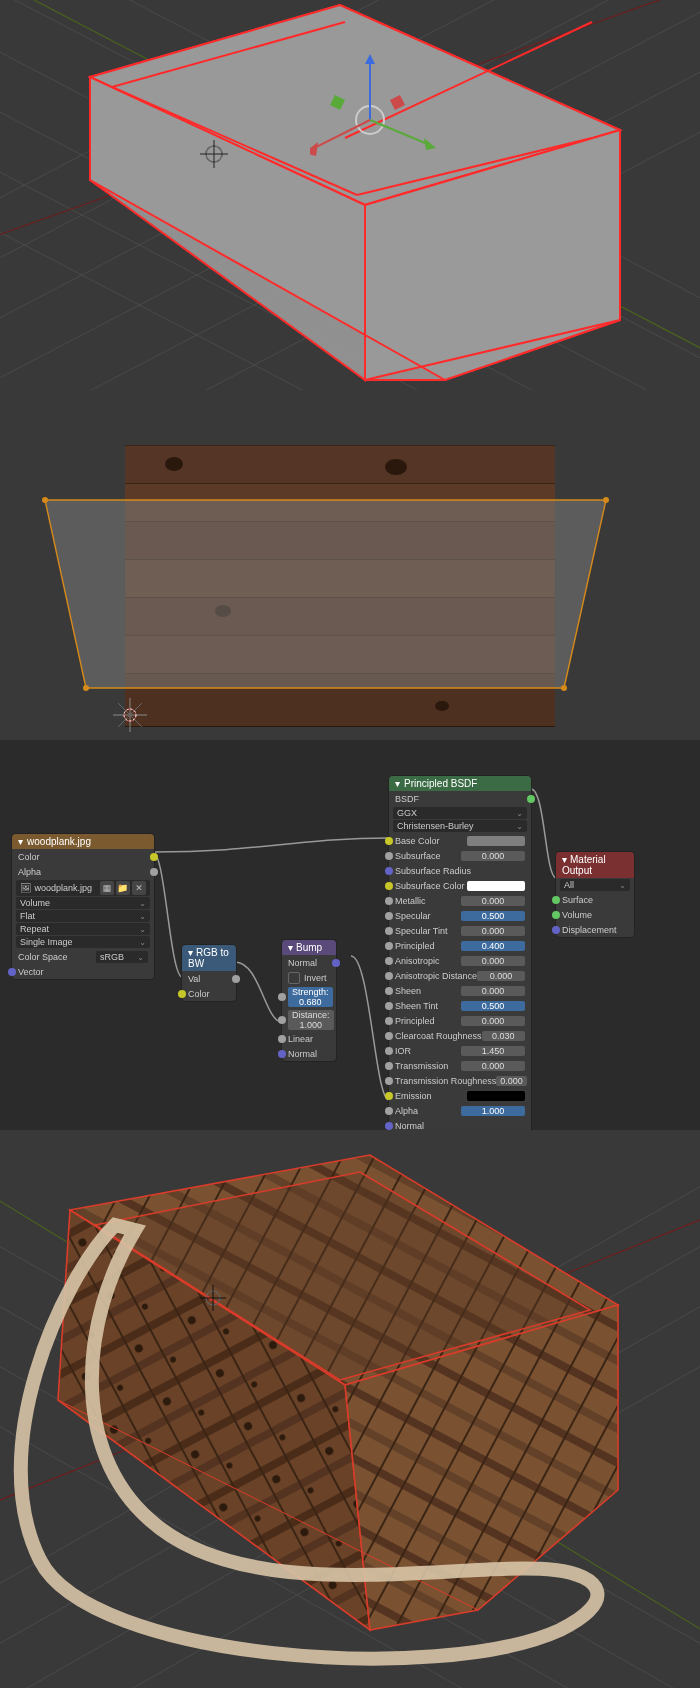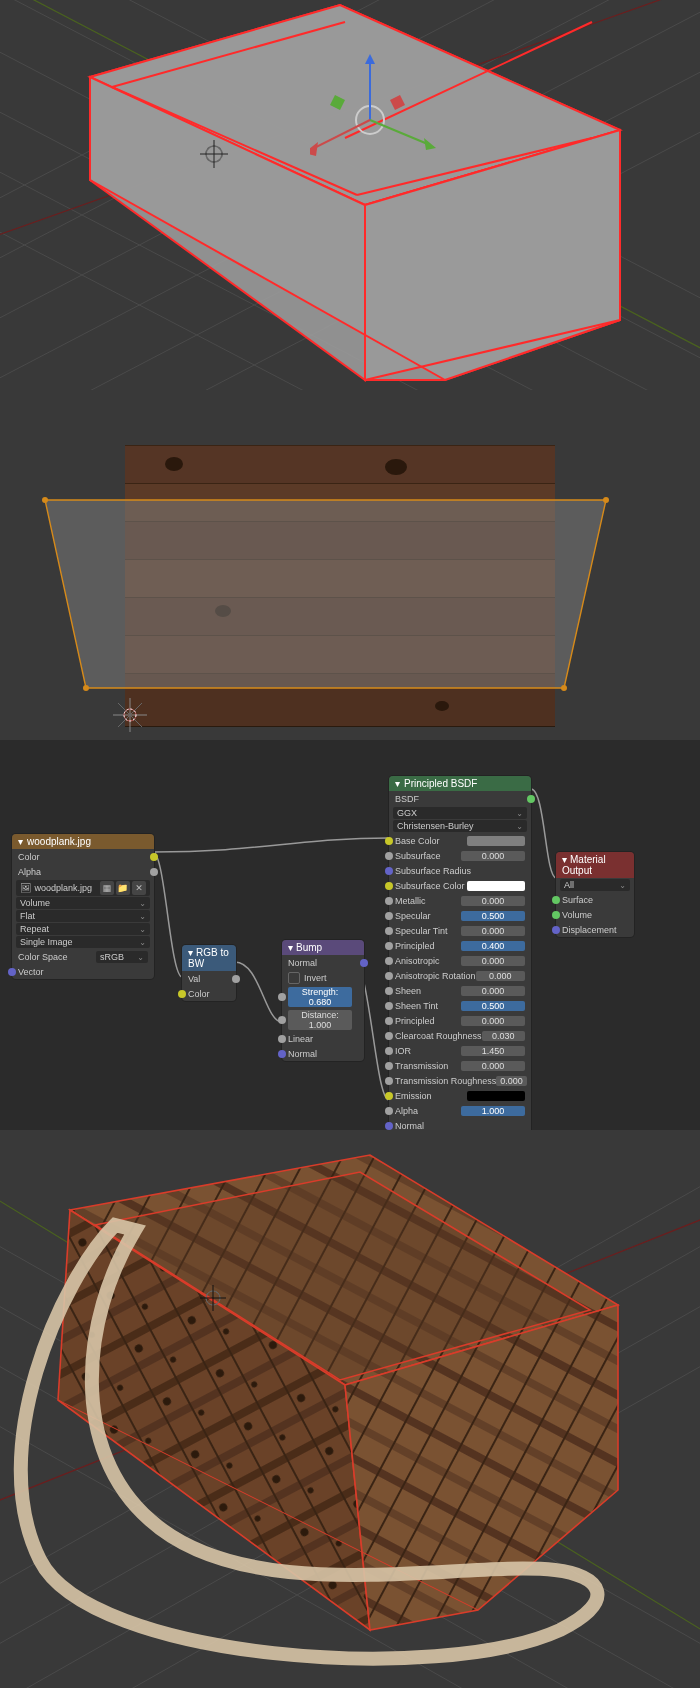--- a/index.html
+++ b/index.html
@@ -206,21 +206,21 @@
     <div class="row right">
           <span class="lbl">Val</span>
           <span class="sock r val"></span>
         </div>
     <div class="row">
           <span class="sock l col"></span>
           <span class="lbl">Color</span>
         </div>
   </div>
 
-  <div class="node" style="left:282px;top:200px;width:82px">
+  <div class="node" style="left:282px;top:200px;width:54px">
     <div class="hdr purple"><span style="margin-right:3px">▾</span><span>Bump</span></div>
     <div class="row right">
           <span class="lbl">Normal</span>
           <span class="sock r vec"></span>
         </div>
     <div class="row">
           <span class="chk"></span>
           <span class="lbl">Invert</span>
         </div>
     <div class="row">
@@ -295,21 +295,21 @@
             <span class="lbl">Principled</span>
             <span class="slider sel">0.400</span>
           </div>
           <div class="row">
             <span class="sock l val"></span>
             <span class="lbl">Anisotropic</span>
             <span class="slider">0.000</span>
           </div>
           <div class="row">
             <span class="sock l val"></span>
-            <span class="lbl">Anisotropic Rotation</span>
+            <span class="lbl">Anisotropic Distance</span>
             <span class="slider">0.000</span>
           </div>
           <div class="row">
             <span class="sock l val"></span>
             <span class="lbl">Sheen</span>
             <span class="slider">0.000</span>
           </div>
           <div class="row">
             <span class="sock l val"></span>
             <span class="lbl">Sheen Tint</span>

